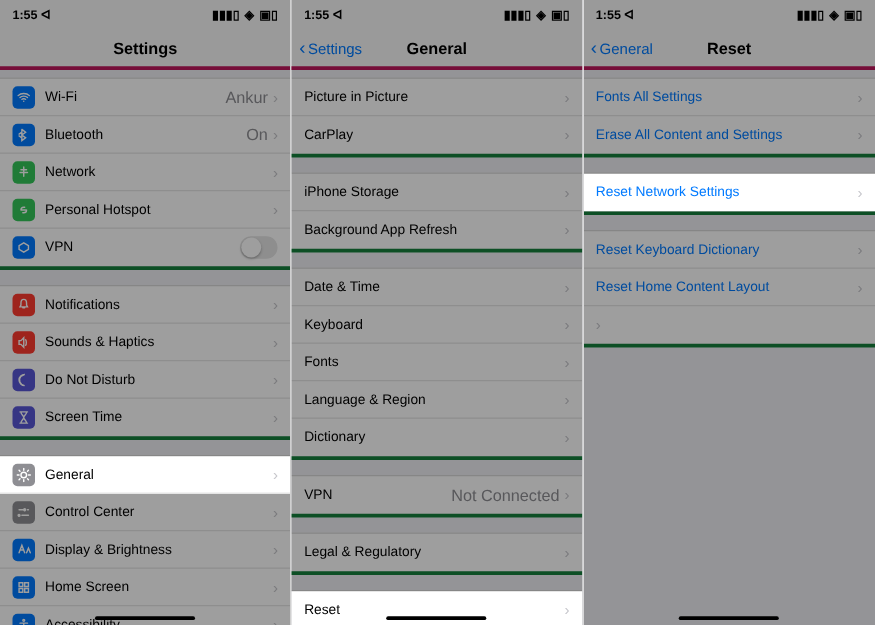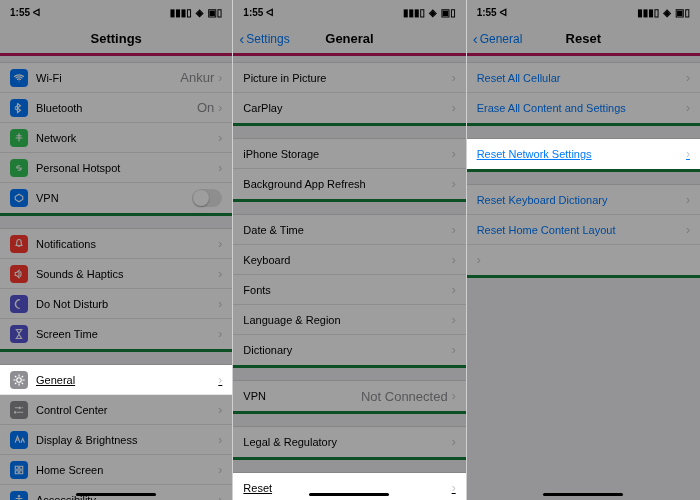--- a/index.html
+++ b/index.html
@@ -17,21 +17,21 @@
   .content { position: absolute; top: 56px; left: 0; right: 0; bottom: 0; overflow: hidden; }
   .group { background: #fff; border-top: 1px solid #d8d8d8; border-bottom: 3px solid #15803d; margin-top: 12px; }
   .group:first-child { margin-top: 6px; }
   .cell { display: flex; align-items: center; height: 30px; padding: 0 10px; font-size: 11px; color: #000; border-bottom: 1px solid #e5e5e5; position: relative; }
   .cell:last-child { border-bottom: none; }
   .cell .icon { width: 18px; height: 18px; border-radius: 4px; margin-right: 8px; flex-shrink: 0; display: flex; align-items: center; justify-content: center; }
   .cell .label { flex: 1; }
   .cell .value { color: #8e8e93; font-size: 13px; margin-right: 4px; }
   .cell .disclosure { color: #c7c7cc; font-size: 12px; }
   .cell.link { color: #007aff; }
-  .highlight { position: relative; z-index: 10; background: #fff; text-decoration: underline; }
+  .highlight { position: relative; z-index: 10; background: #fff; }
   .toggle { width: 30px; height: 18px; border-radius: 9px; background: #e5e5e5; position: relative; }
   .toggle::after { content: ""; position: absolute; width: 16px; height: 16px; border-radius: 50%; background: #fff; top: 1px; left: 1px; box-shadow: 0 1px 2px rgba(0,0,0,0.3); }
   .home-indicator { position: absolute; bottom: 4px; left: 50%; transform: translateX(-50%); width: 80px; height: 3px; border-radius: 2px; background: #000; z-index: 11; }
   
   .bg-blue{background:#007aff}.bg-green{background:#34c759}.bg-gray{background:#8e8e93}.bg-red{background:#ff3b30}.bg-purple{background:#5856d6}
   .icon svg { width: 12px; height: 12px; }
 </style>
 </head>
 <body>
 
@@ -285,21 +285,21 @@
     <div class="navbar">
       <div class="nav-back">
         <span class="chev">‹</span>
         <span>General</span>
       </div>
       <span class="nav-title">Reset</span>
     </div>
     <div class="content" id="content3">
         <div class="group">
           <div class="cell link">
-            <span class="label">Reset All Cellular</span>
+            <span class="label">Fonts All Settings</span>
             <span class="disclosure">›</span>
           </div>
           <div class="cell link">
             <span class="label">Erase All Content and Settings</span>
             <span class="disclosure">›</span>
           </div>
         </div>
         <div class="group">
           <div class="cell link highlight">
             <span class="label">Reset Network Settings</span>

